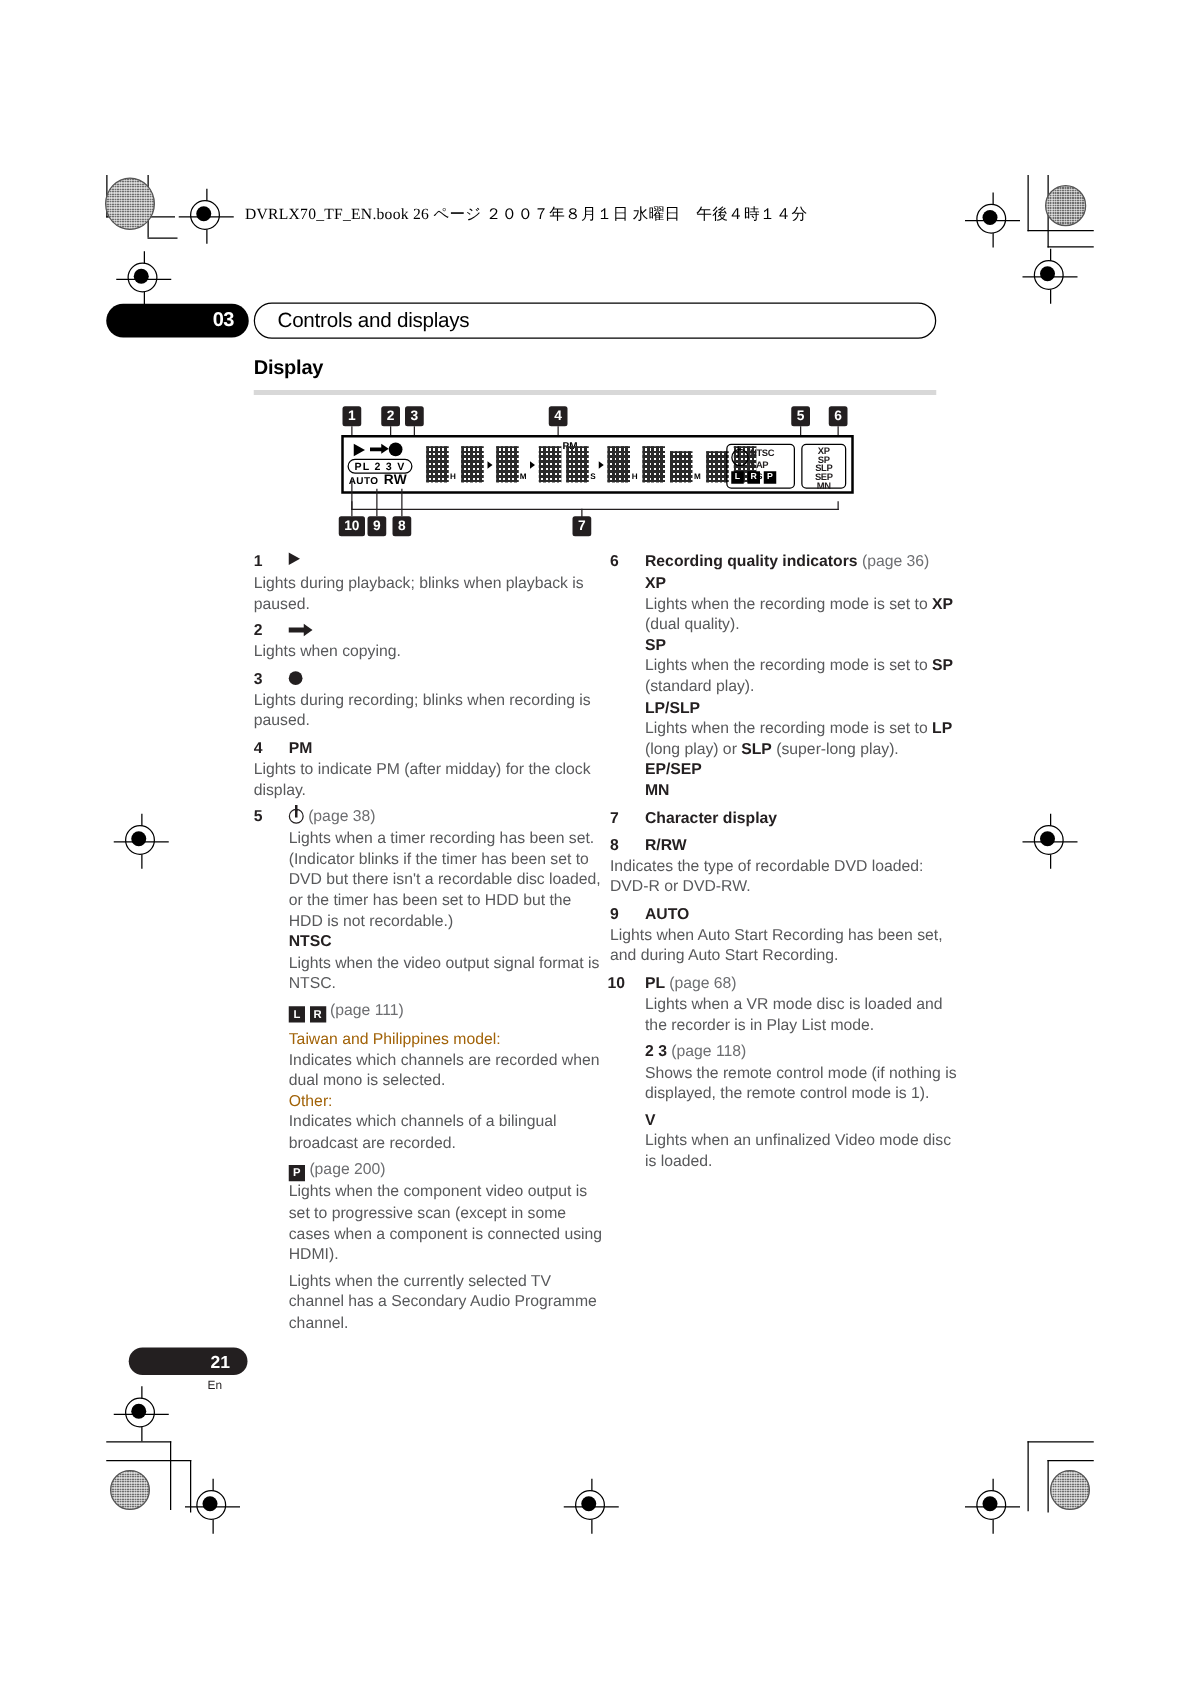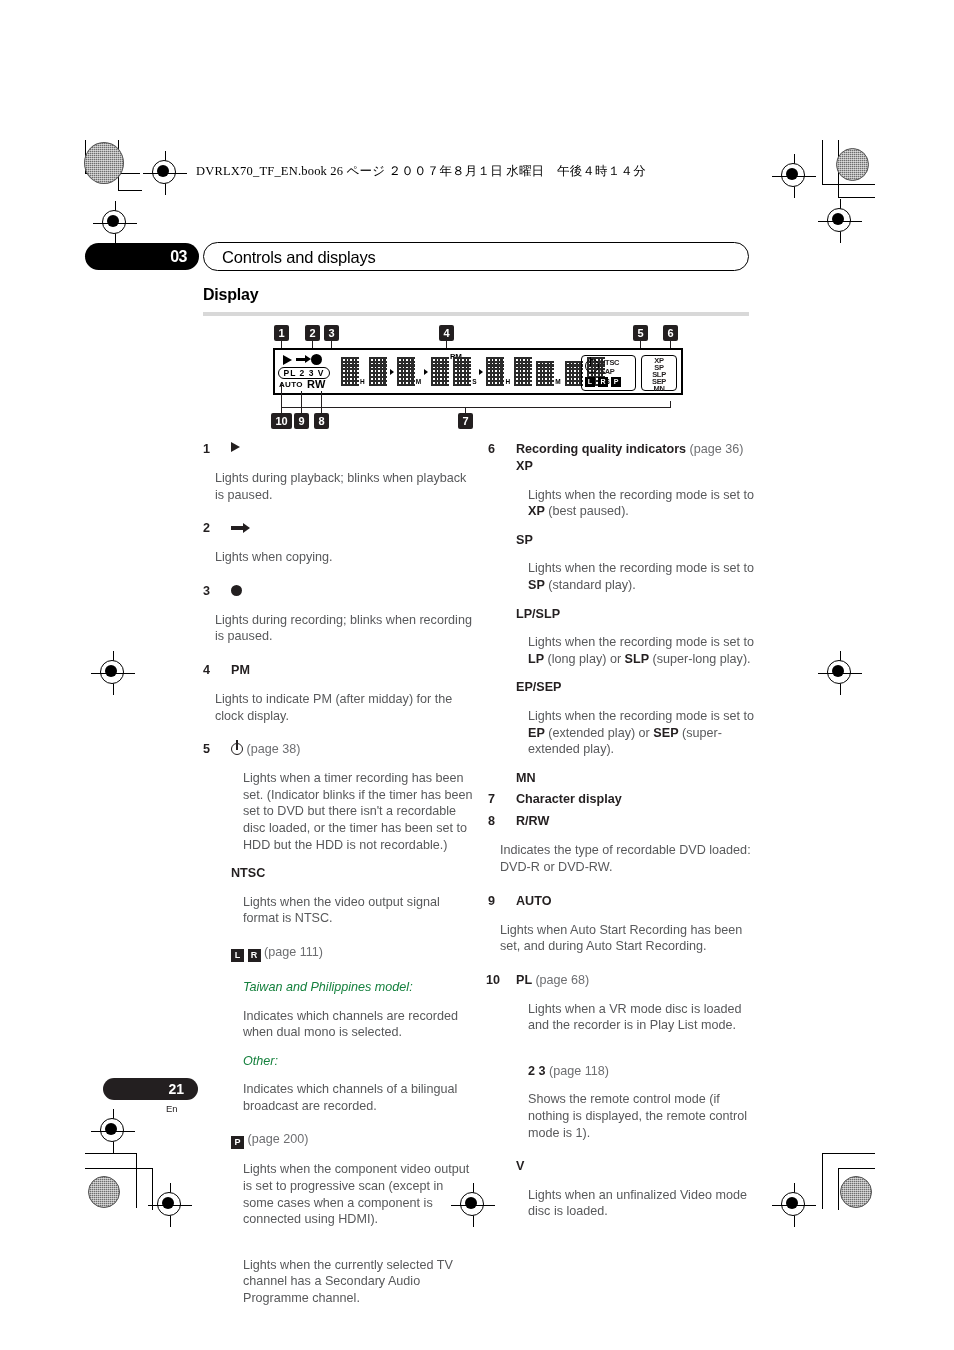--- a/index.html
+++ b/index.html
@@ -118,26 +118,26 @@
 
   
   .col{position:absolute;top:441px;width:283px;font-size:12.6px;line-height:16.6px;color:#58595b;}
   .colL{left:203px;}
   .colR{left:488px;}
 
   .entry{margin:0 0 0 0;}
   .numhead{position:relative;padding-left:28px;font-weight:bold;color:#231f20;font-size:12.6px;line-height:17px;}
   .numhead .n{position:absolute;left:0;top:0;font-weight:bold;color:#231f20;}
   .numhead .n.two{left:-2px;}
-  .para{margin:12px;color:#58595b;}
+  .para{margin:0;color:#58595b;}
   .para.ind{padding-left:28px;}
   .sub-h{font-weight:bold;color:#231f20;}
   .sub-h.ind{padding-left:28px;}
   .pg{color:#6d6e71;font-weight:normal;}
-  .it{font-style:italic;color:#15803d;}
+  .it{color:#a16207;}
   b.k{color:#231f20;font-weight:bold;}
   .gapS{height:5px;}
 
   .glyph-tri{display:inline-block;width:0;height:0;border-left:9px solid #231f20;
      border-top:5px solid transparent;border-bottom:5px solid transparent;vertical-align:1px;}
   .glyph-arrow{display:inline-block;position:relative;width:13px;height:4px;background:#231f20;vertical-align:2px;}
   .glyph-arrow::after{content:"";position:absolute;right:-6px;top:-3.5px;width:0;height:0;
      border-left:7px solid #231f20;border-top:5.5px solid transparent;border-bottom:5.5px solid transparent;}
   .glyph-dot{display:inline-block;width:11px;height:11px;border-radius:50%;background:#231f20;vertical-align:-1px;}
   .glyph-clock{display:inline-block;width:12px;height:12px;border:1.6px solid #231f20;border-radius:50%;
@@ -387,30 +387,29 @@
 <div class="col colR">
 
   <div class="entry">
     <div class="numhead">
       <span class="n">6</span>
       <span>Recording quality indicators</span>
       <span class="pg">(page 36)</span>
     </div>
 
     <div class="sub-h ind">XP</div>
-    <p class="para ind"><span>Lights when the recording mode is set to </span><b class="k">XP</b><span> (best paused).</span></p>
+    <p class="para ind"><span>Lights when the recording mode is set to </span><b class="k">XP</b><span> (dual quality).</span></p>
 
     <div class="sub-h ind">SP</div>
     <p class="para ind"><span>Lights when the recording mode is set to </span><b class="k">SP</b><span> (standard play).</span></p>
 
     <div class="sub-h ind">LP/SLP</div>
     <p class="para ind"><span>Lights when the recording mode is set to </span><b class="k">LP</b><span> (long play) or </span><b class="k">SLP</b><span> (super-long play).</span></p>
 
     <div class="sub-h ind">EP/SEP</div>
-    <p class="para ind"><span>Lights when the recording mode is set to </span><b class="k">EP</b><span> (extended play) or </span><b class="k">SEP</b><span> (super-extended play).</span></p>
 
     <div class="sub-h ind">MN</div>
   </div>
 
   <div class="gapS"></div>
   <div class="entry">
     <div class="numhead">
       <span class="n">7</span>
       <span>Character display</span>
     </div>

